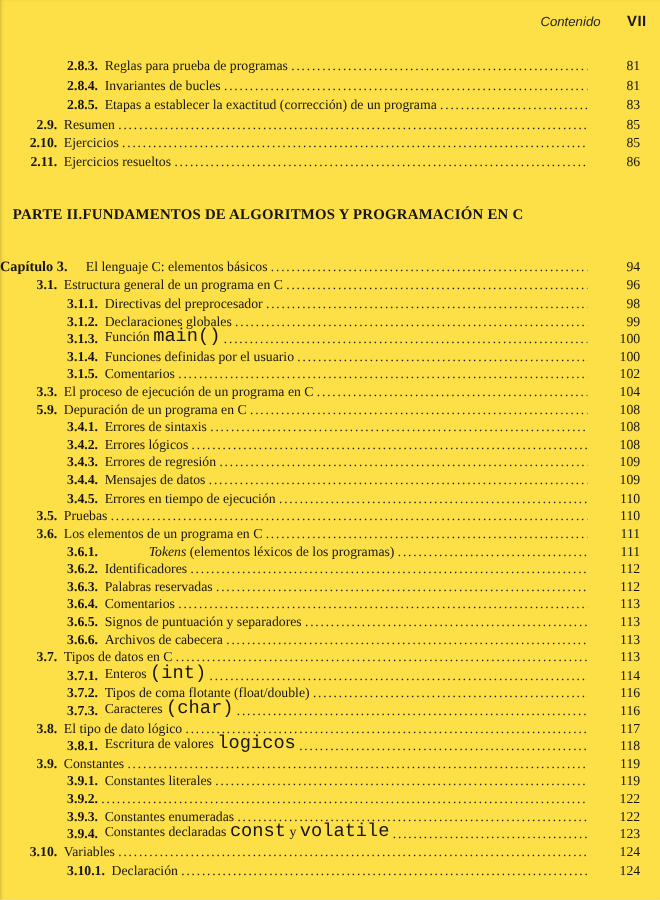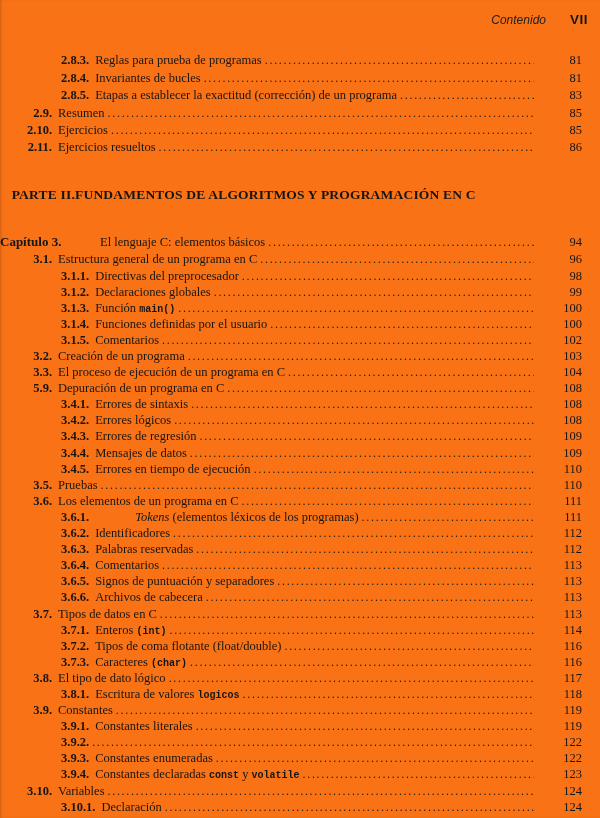--- a/index.html
+++ b/index.html
@@ -1,18 +1,18 @@
 <!DOCTYPE html>
 <html><head>
 <meta charset="utf-8">
 <style>
   html, body { margin: 0; padding: 0; background: #e9e8e4; }
   .page {
     width: 600px; height: 818px;
-    background: #f97316;
+    background: #fde047;
     position: relative;
     overflow: hidden;
     font-family: "Liberation Serif", serif;
     color: #161514;
     box-sizing: border-box;
     box-shadow: inset 2px 0 3px -1px rgba(0,0,0,.18);
   }
   
   .page-header {
     position: absolute; top: 12px; right: 12px;
@@ -40,39 +40,39 @@
   .dots {
     flex: 1 1 auto; overflow: hidden; white-space: nowrap;
     margin-left: 3px; color: #1d1c1a;
   }
   .dots::after {
     content: "...................................................................................................................................................................................";
     letter-spacing: 1.7px; font-size: 12px;
   }
   .pagenum { flex: none; width: 48px; text-align: right; font-size: 12.5px; }
 
-  .run-mono   { font-family: "Liberation Mono", monospace; font-size: 10px; font-weight: 700; }
+  .run-mono   { font-family: "Liberation Mono", monospace; font-size: 17px; font-weight: 400; }
   .run-italic { font-style: italic; margin-left: 40px; }
 
   
   .part-heading {
     display: flex; align-items: baseline;
     margin-top: 32px; height: 18px;
     font-weight: bold; font-size: 13.5px; letter-spacing: .2px; text-align: right;
   }
   .part-label { flex: none; width: 75px; }
 
   
   .chapter-row {
     display: flex; align-items: baseline;
     margin-top: 29px; height: 17px;
     font-size: 12.5px;
     padding-right: 18px; white-space: nowrap;
   }
-  .chapter-label { flex: none; width: 100px; font-weight: bold; font-size: 13px; }
+  .chapter-label { flex: none; width: 78px; font-weight: bold; font-size: 13px; }
   .chapter-title { flex: none; }
 </style>
 </head>
 <body>
 
 <div class="page">
 
   <div class="page-header">
     <span class="section-label">Contenido</span>
     <span class="page-roman">VII</span>
@@ -162,26 +162,20 @@
           <span class="dots"></span>
           <span class="pagenum">100</span>
         </div>
         <div class="row lvl3">
           <span class="num">3.1.5.</span>
           <span class="title"><span class="run-regular">Comentarios</span></span>
           <span class="dots"></span>
           <span class="pagenum">102</span>
         </div>
         <div class="row lvl2">
-          <span class="num">3.2.</span>
-          <span class="title"><span class="run-regular">Creación de un programa</span></span>
-          <span class="dots"></span>
-          <span class="pagenum">103</span>
-        </div>
-        <div class="row lvl2">
           <span class="num">3.3.</span>
           <span class="title"><span class="run-regular">El proceso de ejecución de un programa en C</span></span>
           <span class="dots"></span>
           <span class="pagenum">104</span>
         </div>
         <div class="row lvl2">
           <span class="num">5.9.</span>
           <span class="title"><span class="run-regular">Depuración de un programa en C</span></span>
           <span class="dots"></span>
           <span class="pagenum">108</span>

